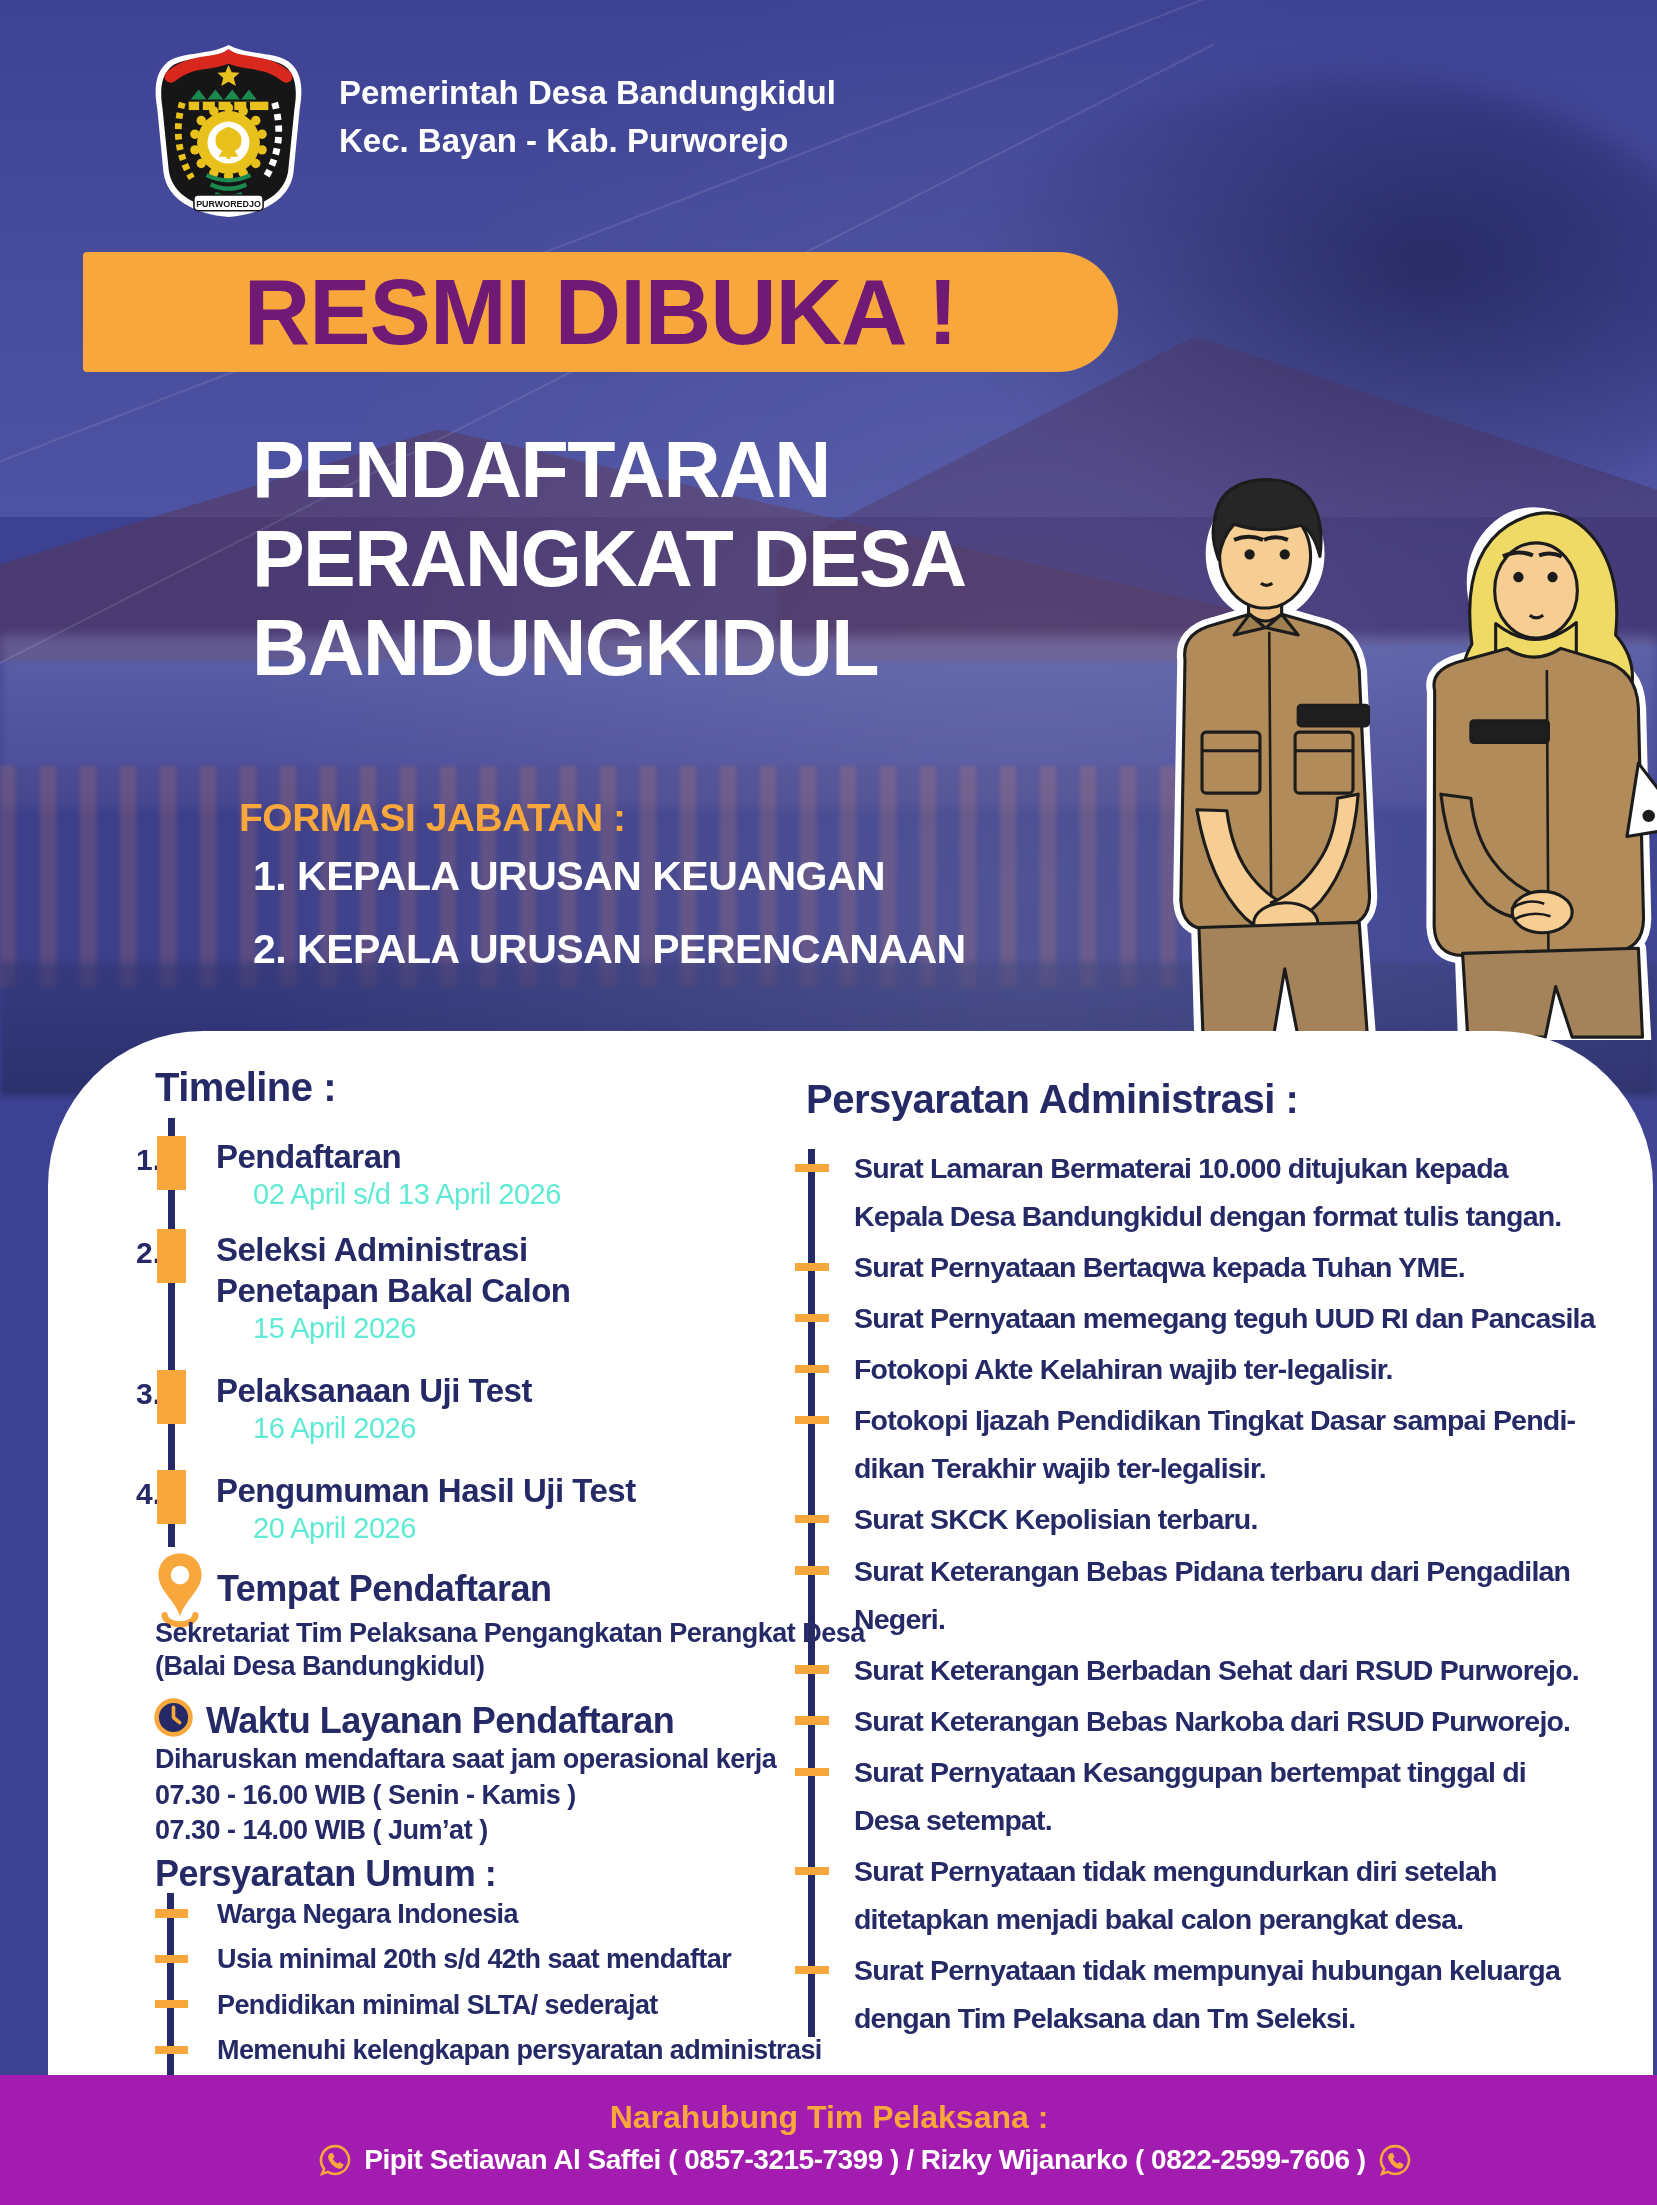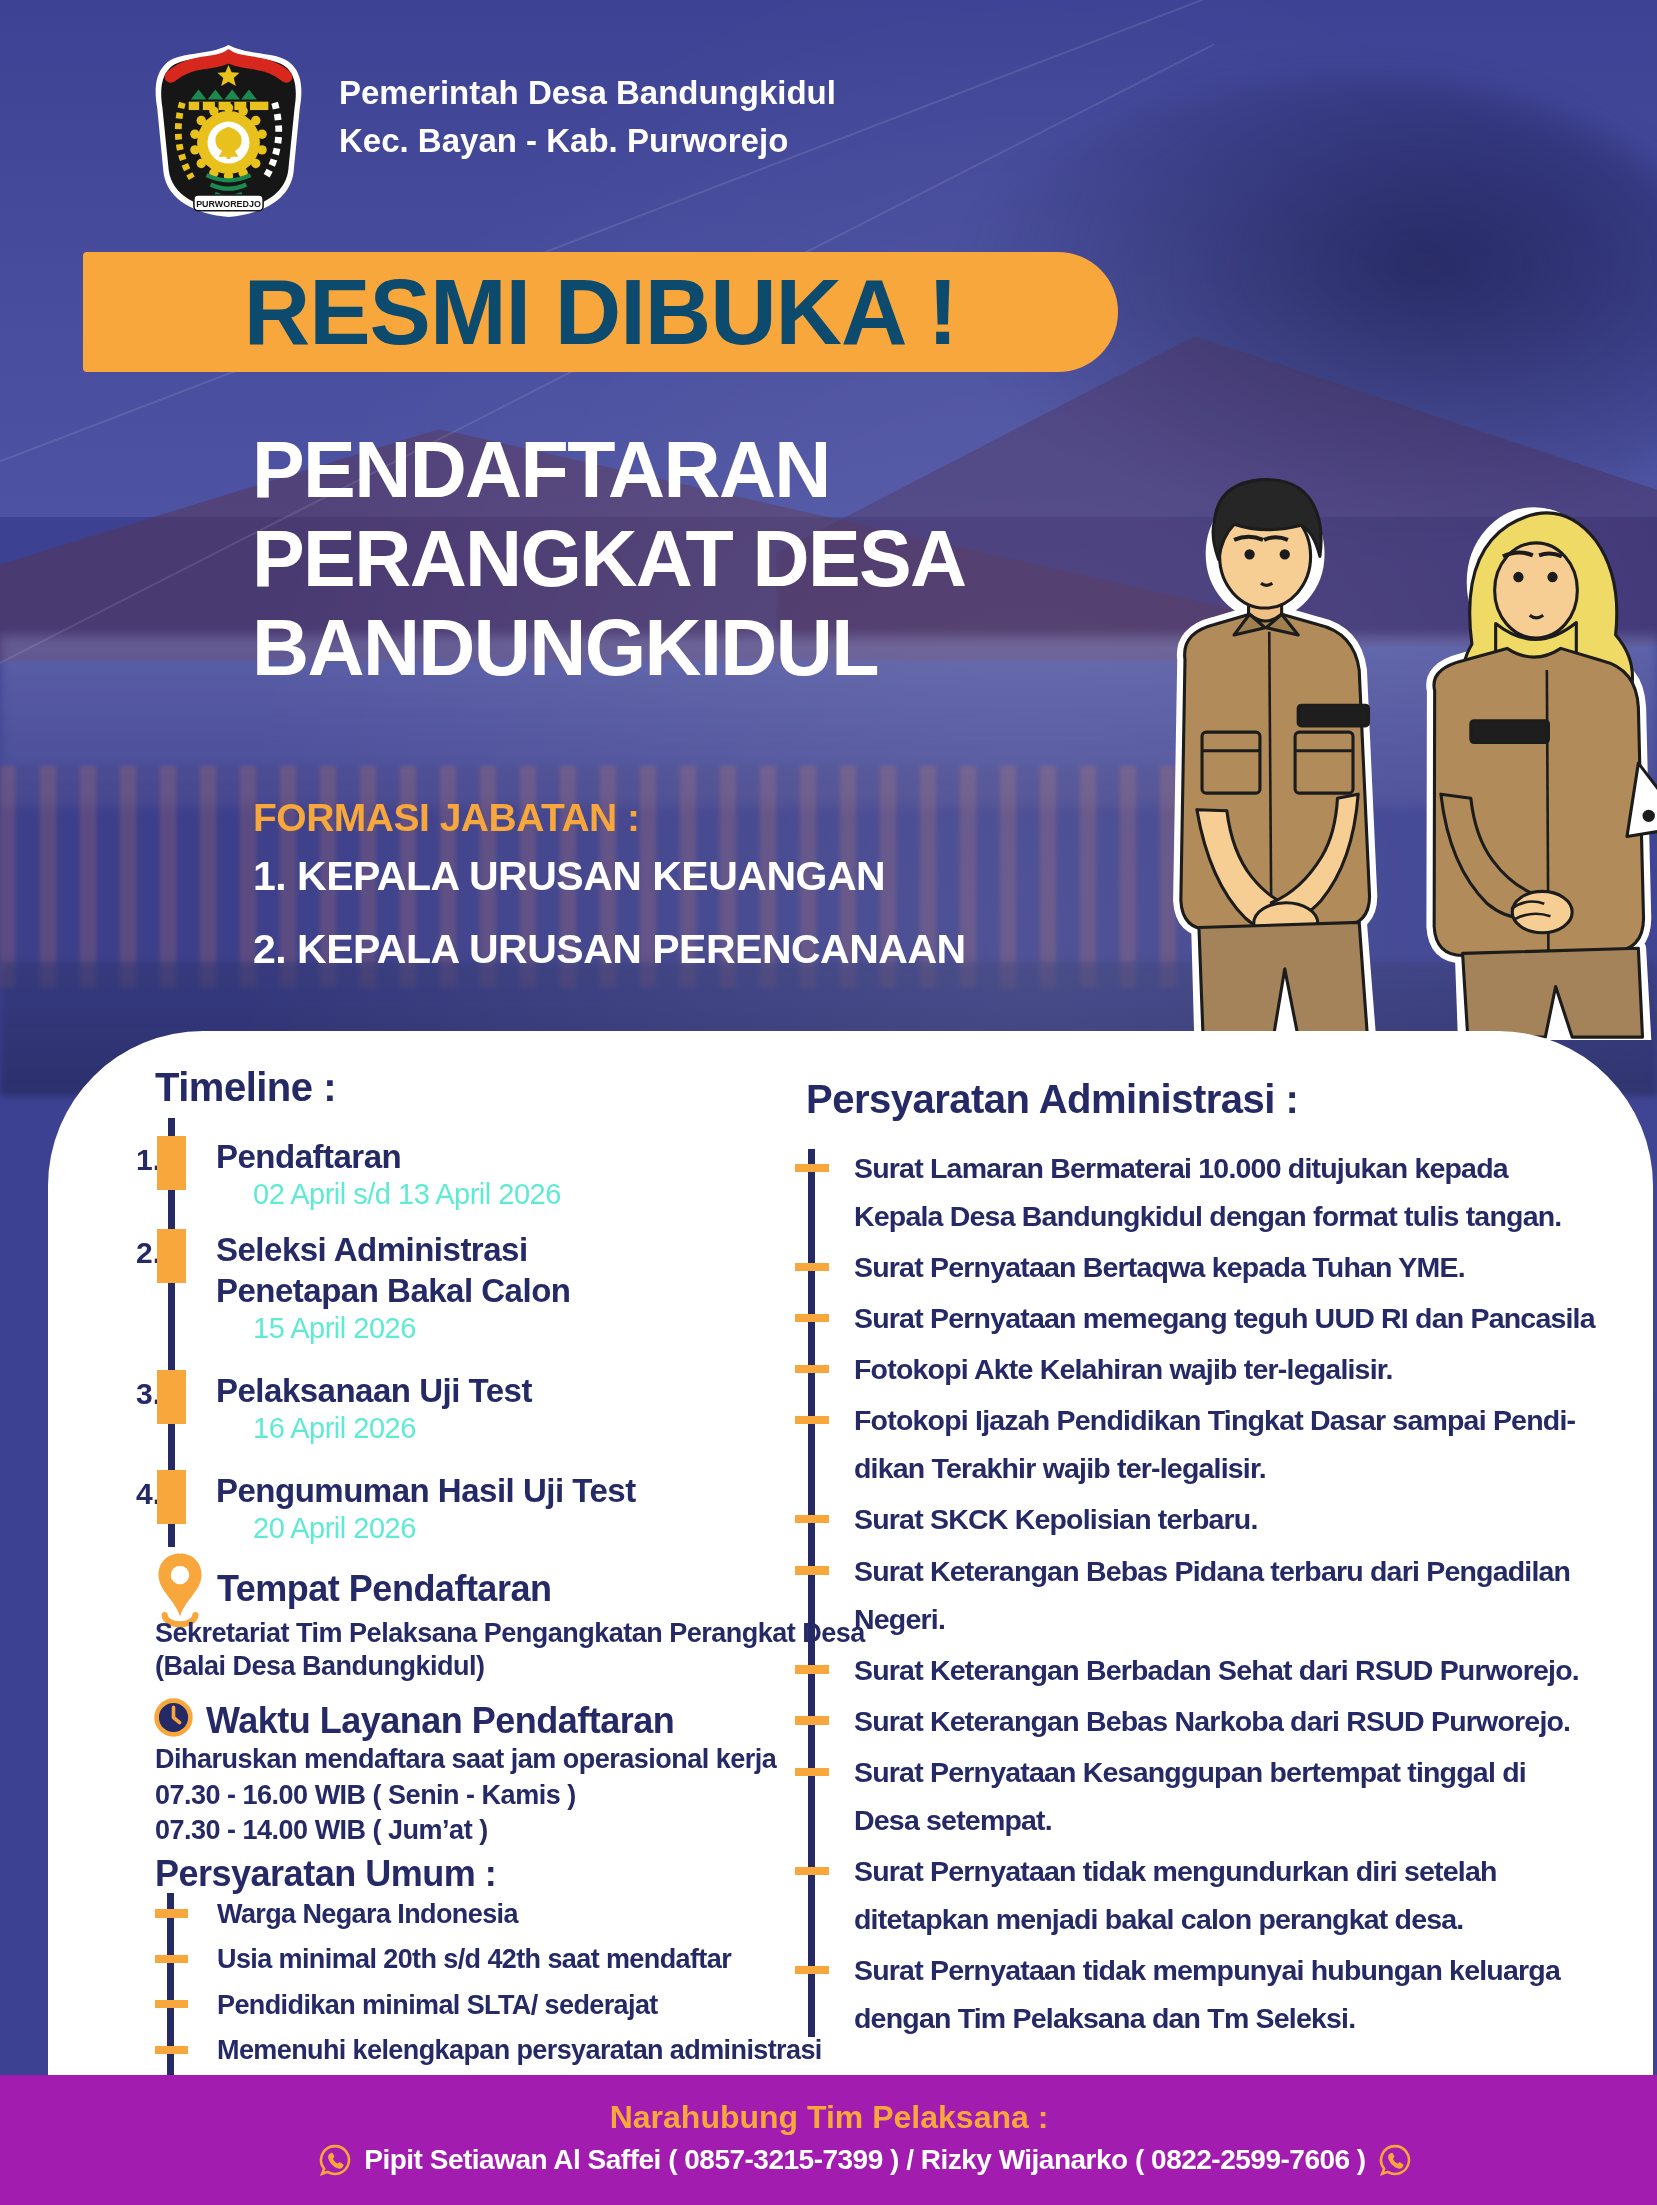--- a/index.html
+++ b/index.html
@@ -25,25 +25,25 @@
   .bg .wire1,.bg .wire2{position:absolute;height:2.1px;width:1448px;background:rgba(255,255,255,.10);}
   .bg .wire1{left:-103px;top:222px;transform:rotate(-21deg);}
   .bg .wire2{left:-155px;top:372px;transform:rotate(-27deg);}
   .bg .sheen{position:absolute;inset:0;background:radial-gradient(ellipse at 62% 42%,rgba(255,255,255,.10),rgba(255,255,255,0) 55%);}
   
   .logo{position:absolute;left:147px;top:44px;width:163px;height:173px;}
   .org{position:absolute;left:339px;top:69px;color:#fff;font-weight:700;font-size:33px;line-height:48px;letter-spacing:0;}
   
   .ribbon{position:absolute;left:83px;top:252px;width:1035px;height:120px;background:#F7A73C;
     border-radius:4.1px 62px 62px 4.1px;display:flex;align-items:center;justify-content:center;}
-  .ribbon span{font-size:92px;font-weight:900;color:#0c4a6e;letter-spacing:-1px;}
+  .ribbon span{font-size:92px;font-weight:900;color:#701a75;letter-spacing:-1px;}
   
   .title{position:absolute;left:252px;top:425px;color:#fff;font-size:79px;font-weight:900;
     line-height:89px;letter-spacing:-1.6px;}
-  .formasi-h{position:absolute;left:253px;top:796px;color:#F7A73C;font-size:39px;font-weight:800;letter-spacing:-0.5px;}
+  .formasi-h{position:absolute;left:239px;top:796px;color:#F7A73C;font-size:39px;font-weight:800;letter-spacing:-0.5px;}
   .job1{position:absolute;left:253px;top:853px;color:#fff;font-size:41px;font-weight:800;letter-spacing:-0.5px;}
   .job2{position:absolute;left:253px;top:926px;color:#fff;font-size:41px;font-weight:800;letter-spacing:-0.5px;}
   
   .people{position:absolute;left:1079px;top:401px;width:579px;height:639px;}
   
   .card{position:absolute;left:48px;top:1031px;width:1605px;height:1050px;background:#fff;
     border-radius:155px 155px 0 0;}
   .navy{color:#252A67;}
   .sec-h{position:absolute;font-size:39px;font-weight:800;color:#252A67;letter-spacing:-0.5px;}
   

